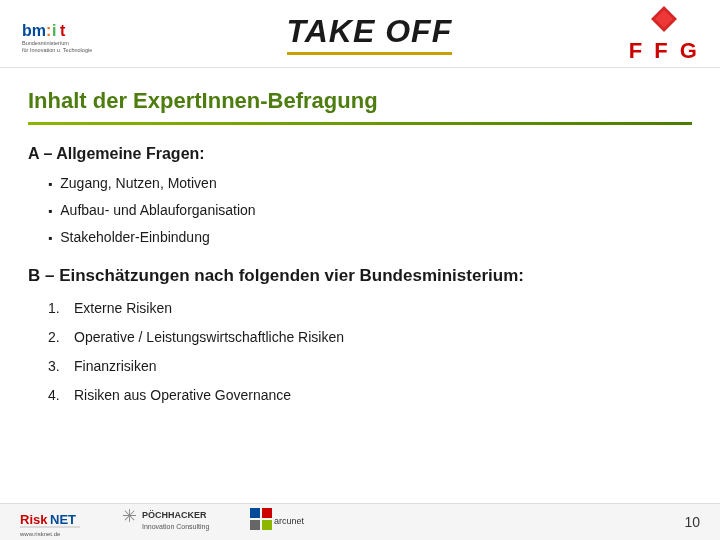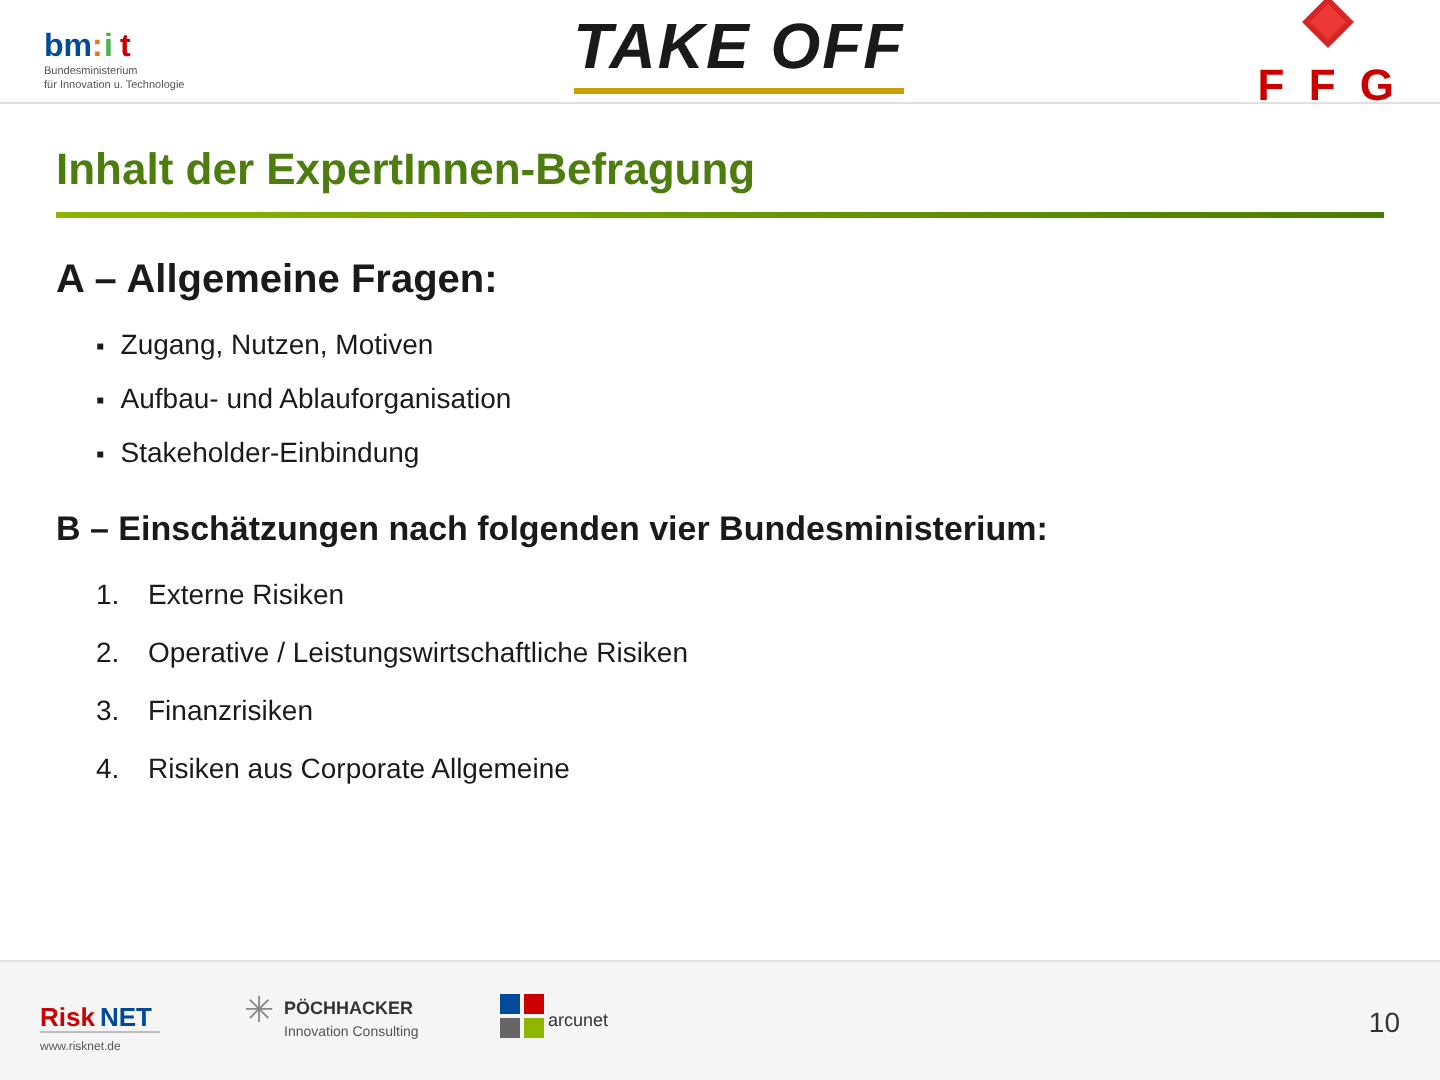--- a/index.html
+++ b/index.html
@@ -11,21 +11,21 @@
       position: relative;
       overflow: hidden;
     }
 
     
     .header {
       display: flex;
       align-items: center;
       justify-content: space-between;
       padding: 8px 20px;
-      height: 52px;
+      height: 68px;
       border-bottom: 1px solid #e0e0e0;
     }
 
     .logo-left {
       display: flex;
       align-items: center;
     }
 
     
     .bmit-logo {
@@ -86,21 +86,21 @@
       margin-bottom: 8px;
     }
 
     .divider {
       height: 3px;
       background: linear-gradient(to right, #8db600, #4a7c00);
       margin-bottom: 20px;
     }
 
     .section-a-title {
-      font-size: 20px;
+      font-size: 16px;
       font-weight: bold;
       color: #1a1a1a;
       margin-bottom: 10px;
     }
 
     .bullet-list {
       list-style: none;
       margin-left: 20px;
       margin-bottom: 18px;
     }
@@ -151,21 +151,21 @@
       font-size: 14px;
       color: #1a1a1a;
     }
 
     
     .footer {
       position: absolute;
       bottom: 0;
       left: 0;
       right: 0;
-      height: 60px;
+      height: 37px;
       background: #f5f5f5;
       border-top: 1px solid #ddd;
       display: flex;
       align-items: center;
       justify-content: space-between;
       padding: 0 20px;
     }
 
     .footer-logos {
       display: flex;
@@ -272,21 +272,21 @@
       <li>
         <span class="num">2.</span>
         <span>Operative / Leistungswirtschaftliche Risiken</span>
       </li>
       <li>
         <span class="num">3.</span>
         <span>Finanzrisiken</span>
       </li>
       <li>
         <span class="num">4.</span>
-        <span>Risiken aus Corporate Allgemeine</span>
+        <span>Risiken aus Operative Governance</span>
       </li>
     </ul>
   </div>
 
 </div>
 
 <div class="footer">
   <div class="footer-logos">
 
     <div class="risknet-logo">

